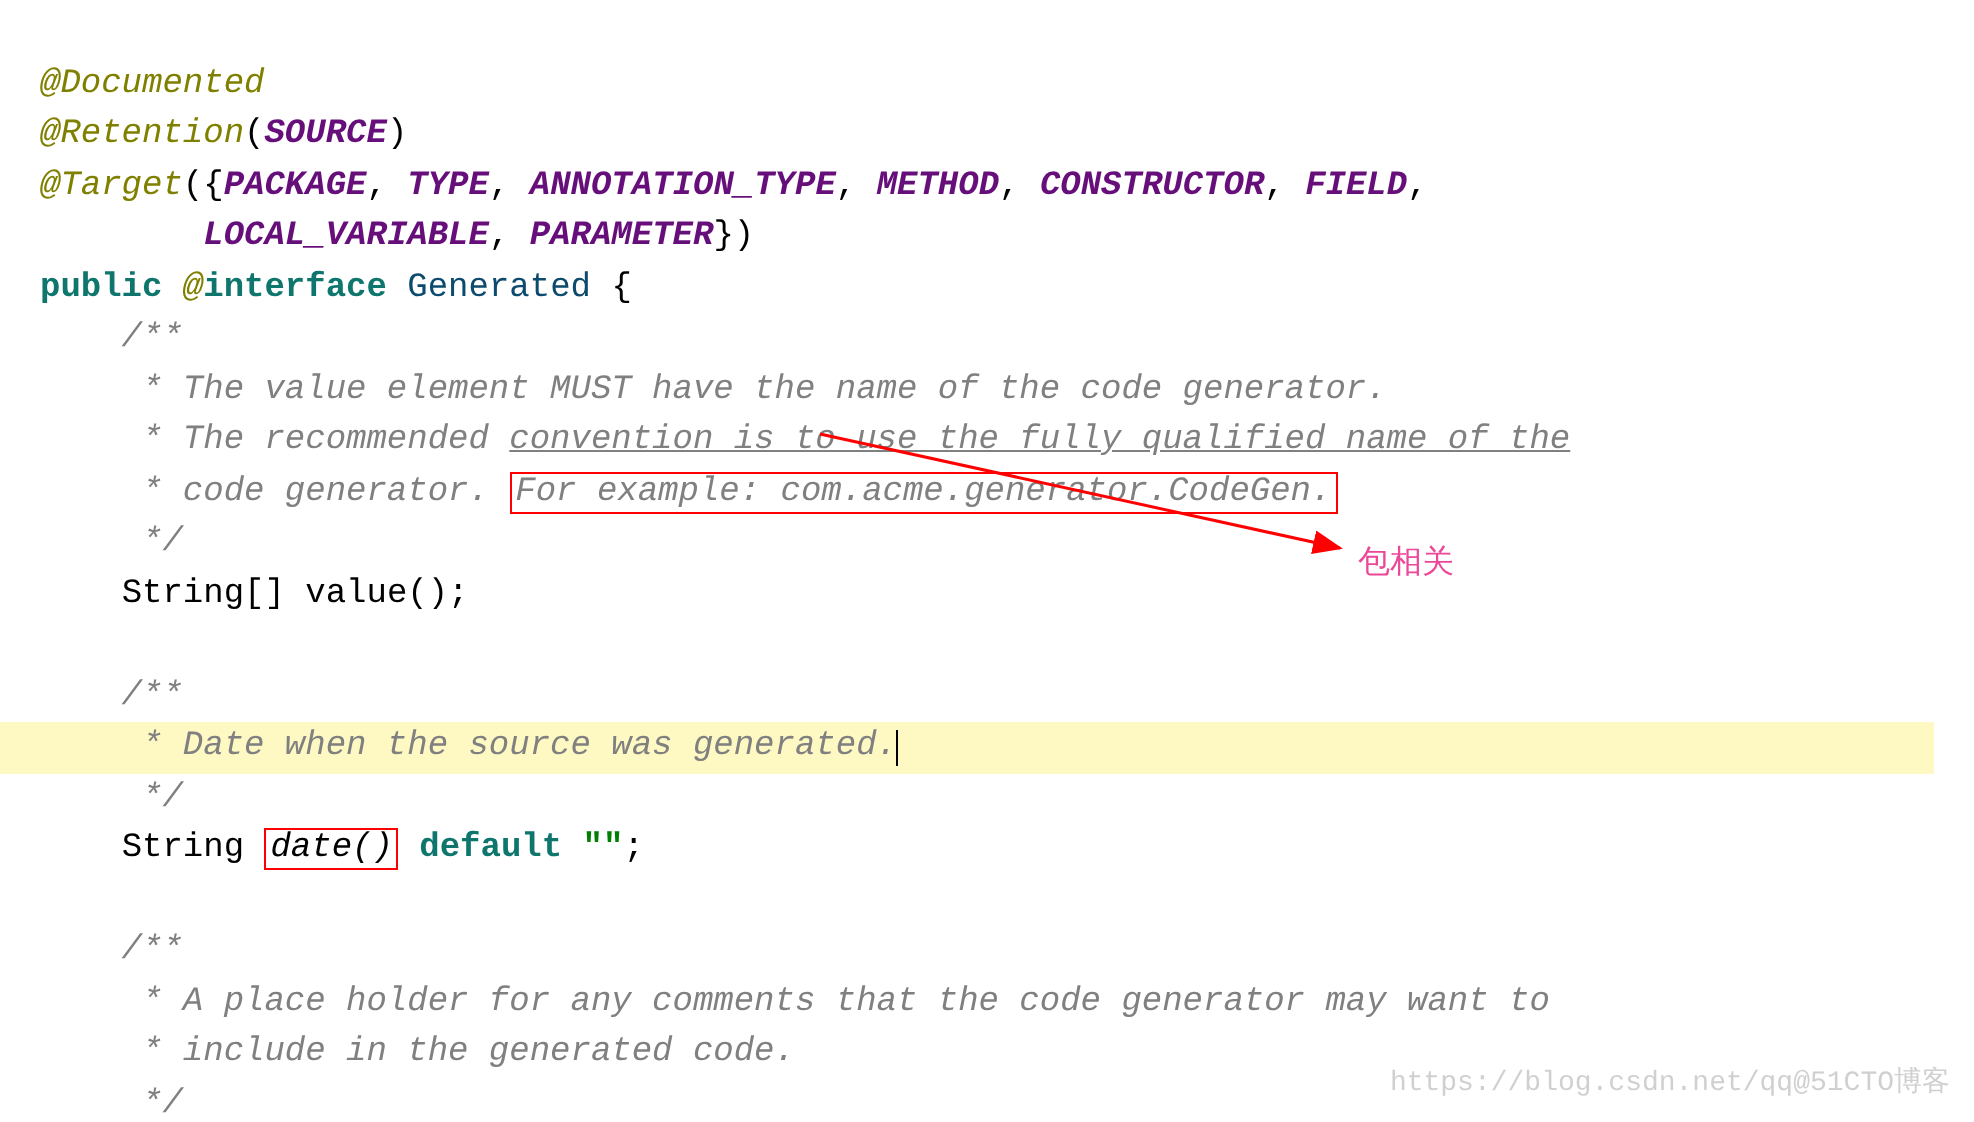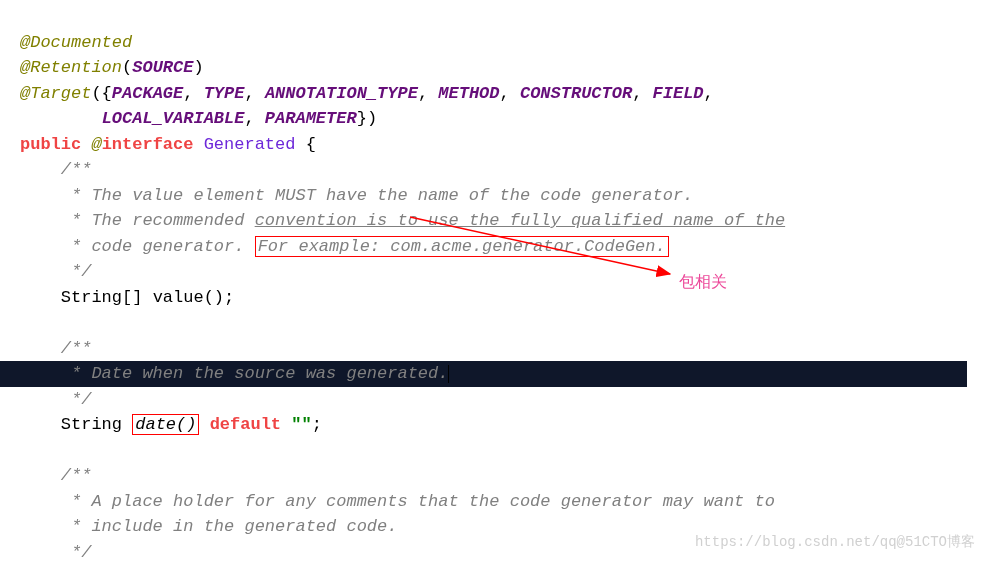--- a/index.html
+++ b/index.html
@@ -13,29 +13,29 @@
       width: 987px;
       height: 561px;
       overflow: hidden;
     }
     .code-container {
       padding: 4px 0 4px 20px;
       white-space: pre;
     }
     .annotation { color: #808000; font-style: italic; }
     .enum-const { color: #660e7a; font-style: italic; font-weight: bold; text-align: center; }
-    .keyword { color: #ef4444; font-weight: bold; }
-    .class-name { color: #6d28d9; }
+    .keyword { color: #0f766e; font-weight: bold; }
+    .class-name { color: #0c4a6e; }
     .method-name { color: #000000; }
     .comment { color: #808080; font-style: italic; }
     .string { color: #008000; font-weight: bold; }
     .paren { color: #000000; }
     .brace { color: #000000; }
     .highlighted-line {
-      background: #0f172a;
+      background: #fef9c3;
       display: block;
       width: 100%;
       margin-left: -20px;
       padding-left: 20px;
     }
     .red-box {
       border: 1px solid #ff0000;
       padding: 0 2px;
       font-style: italic;
     }

